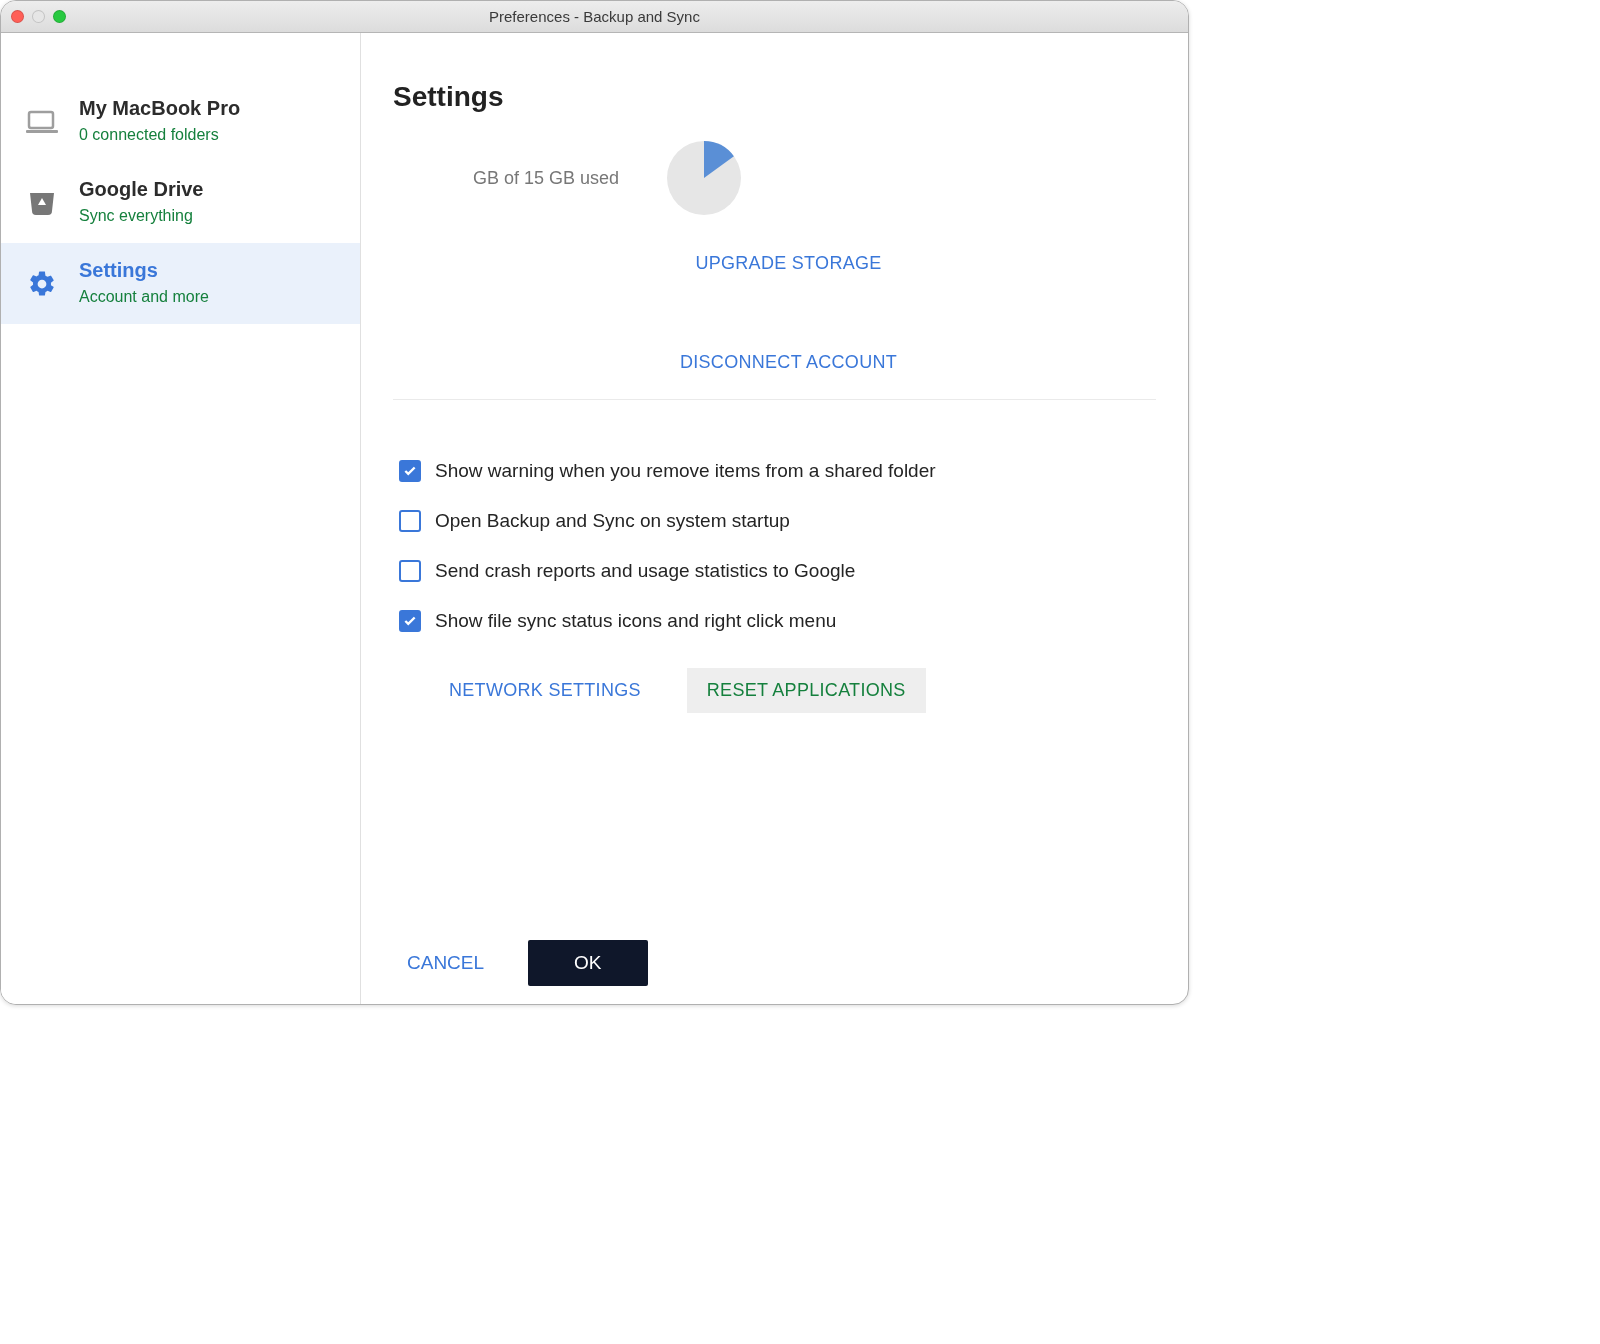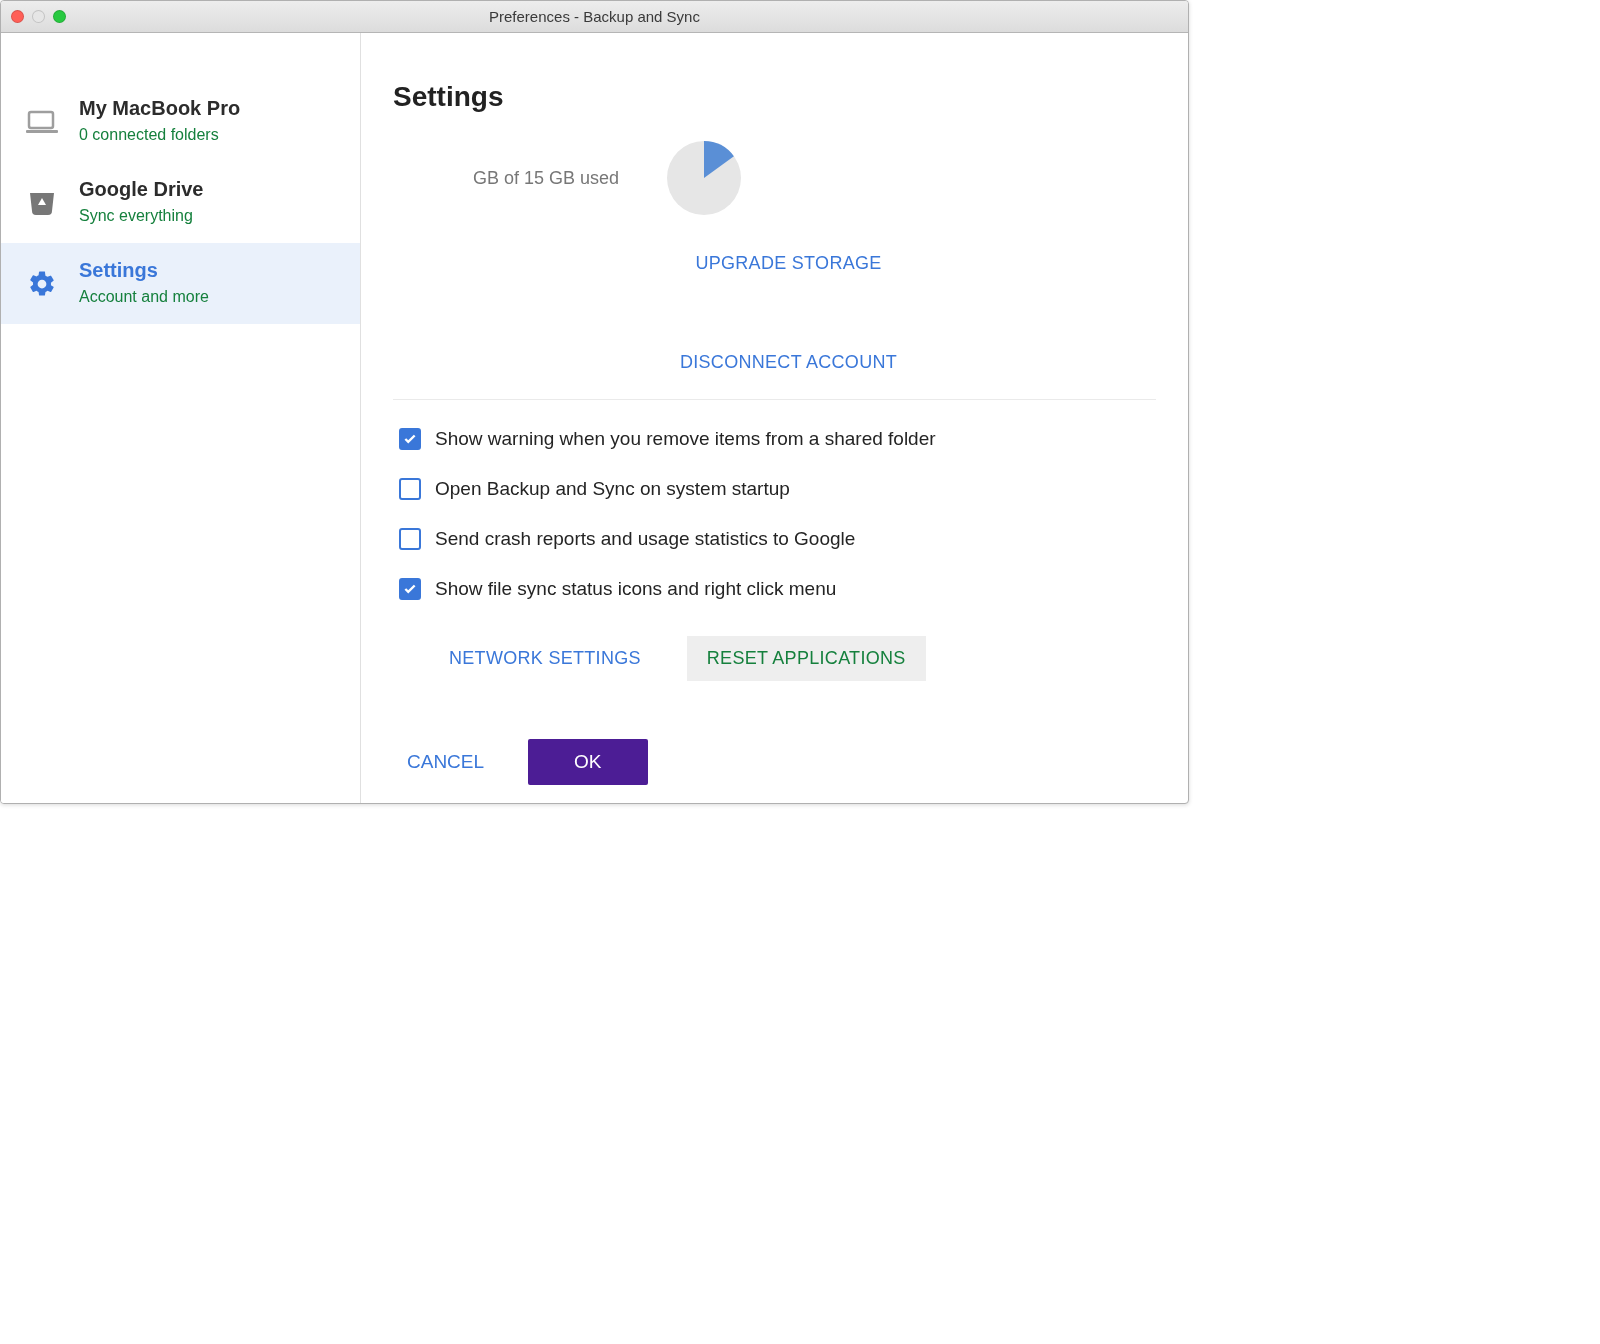--- a/index.html
+++ b/index.html
@@ -1,22 +1,22 @@
 <!DOCTYPE html>
 <html><head>
   <meta charset="utf-8">
   <style>
     * { box-sizing: border-box; margin: 0; padding: 0; }
     html, body { height: 100%; font-family: -apple-system, BlinkMacSystemFont, "Helvetica Neue", Arial, sans-serif; background: #ffffff; color: #333; }
     
     .window {
       width: 1189px;
-      height: 804px;
+      height: 1005px;
       border: 1px solid #b0b0b0;
-      border-radius: 4px;
+      border-radius: 16px;
       overflow: hidden;
       box-shadow: 0 1px 4px rgba(0,0,0,.15);
       display: flex;
       flex-direction: column;
       background: #fff;
     }
     
     .titlebar {
       height: 32px;
       background: linear-gradient(#ededed, #dcdcdc);
@@ -95,21 +95,21 @@
       font-weight: 500;
       color: #3a77d9;
       background: transparent;
       border: none;
       cursor: pointer;
       padding: 4px 2px;
     }
     
     .divider { border-top: 1px solid #eaeaea; width: 100%; margin-bottom: 22px; }
     
-    .check-list { display: flex; flex-direction: column; gap: 28px; padding: 6px 0 30px 6px; }
+    .check-list { display: flex; flex-direction: column; gap: 28px; padding: 6px 0 30px 6px; margin-top: 32px; }
     .check-row { display: flex; align-items: center; gap: 14px; font-size: 19px; color: #242424; cursor: pointer; }
     .checkbox {
       width: 22px; height: 22px;
       border: 2px solid #3a77d9;
       border-radius: 3px;
       display: flex; align-items: center; justify-content: center;
       flex-shrink: 0;
     }
     .checkbox.checked { background: #3a77d9; }
     .checkbox svg { display: none; }
@@ -129,21 +129,21 @@
     
     .footer {
       margin-top: auto;
       display: flex;
       gap: 30px;
       padding: 16px 12px 18px 0;
       align-items: center;
     }
     .footer .cancel { background: transparent; border: none; color: #3a77d9; font-size: 19px; font-weight: 500; cursor: pointer; padding: 12px 14px; }
     .footer .ok {
-      background: #4c1d95; color: #fff; border: none;
+      background: #0f172a; color: #fff; border: none;
       font-size: 19px; font-weight: 500; cursor: pointer;
       padding: 12px 46px; border-radius: 2px;
     }
   </style>
 </head>
 <body>
 
 <div class="window">
 
   <div class="titlebar">

